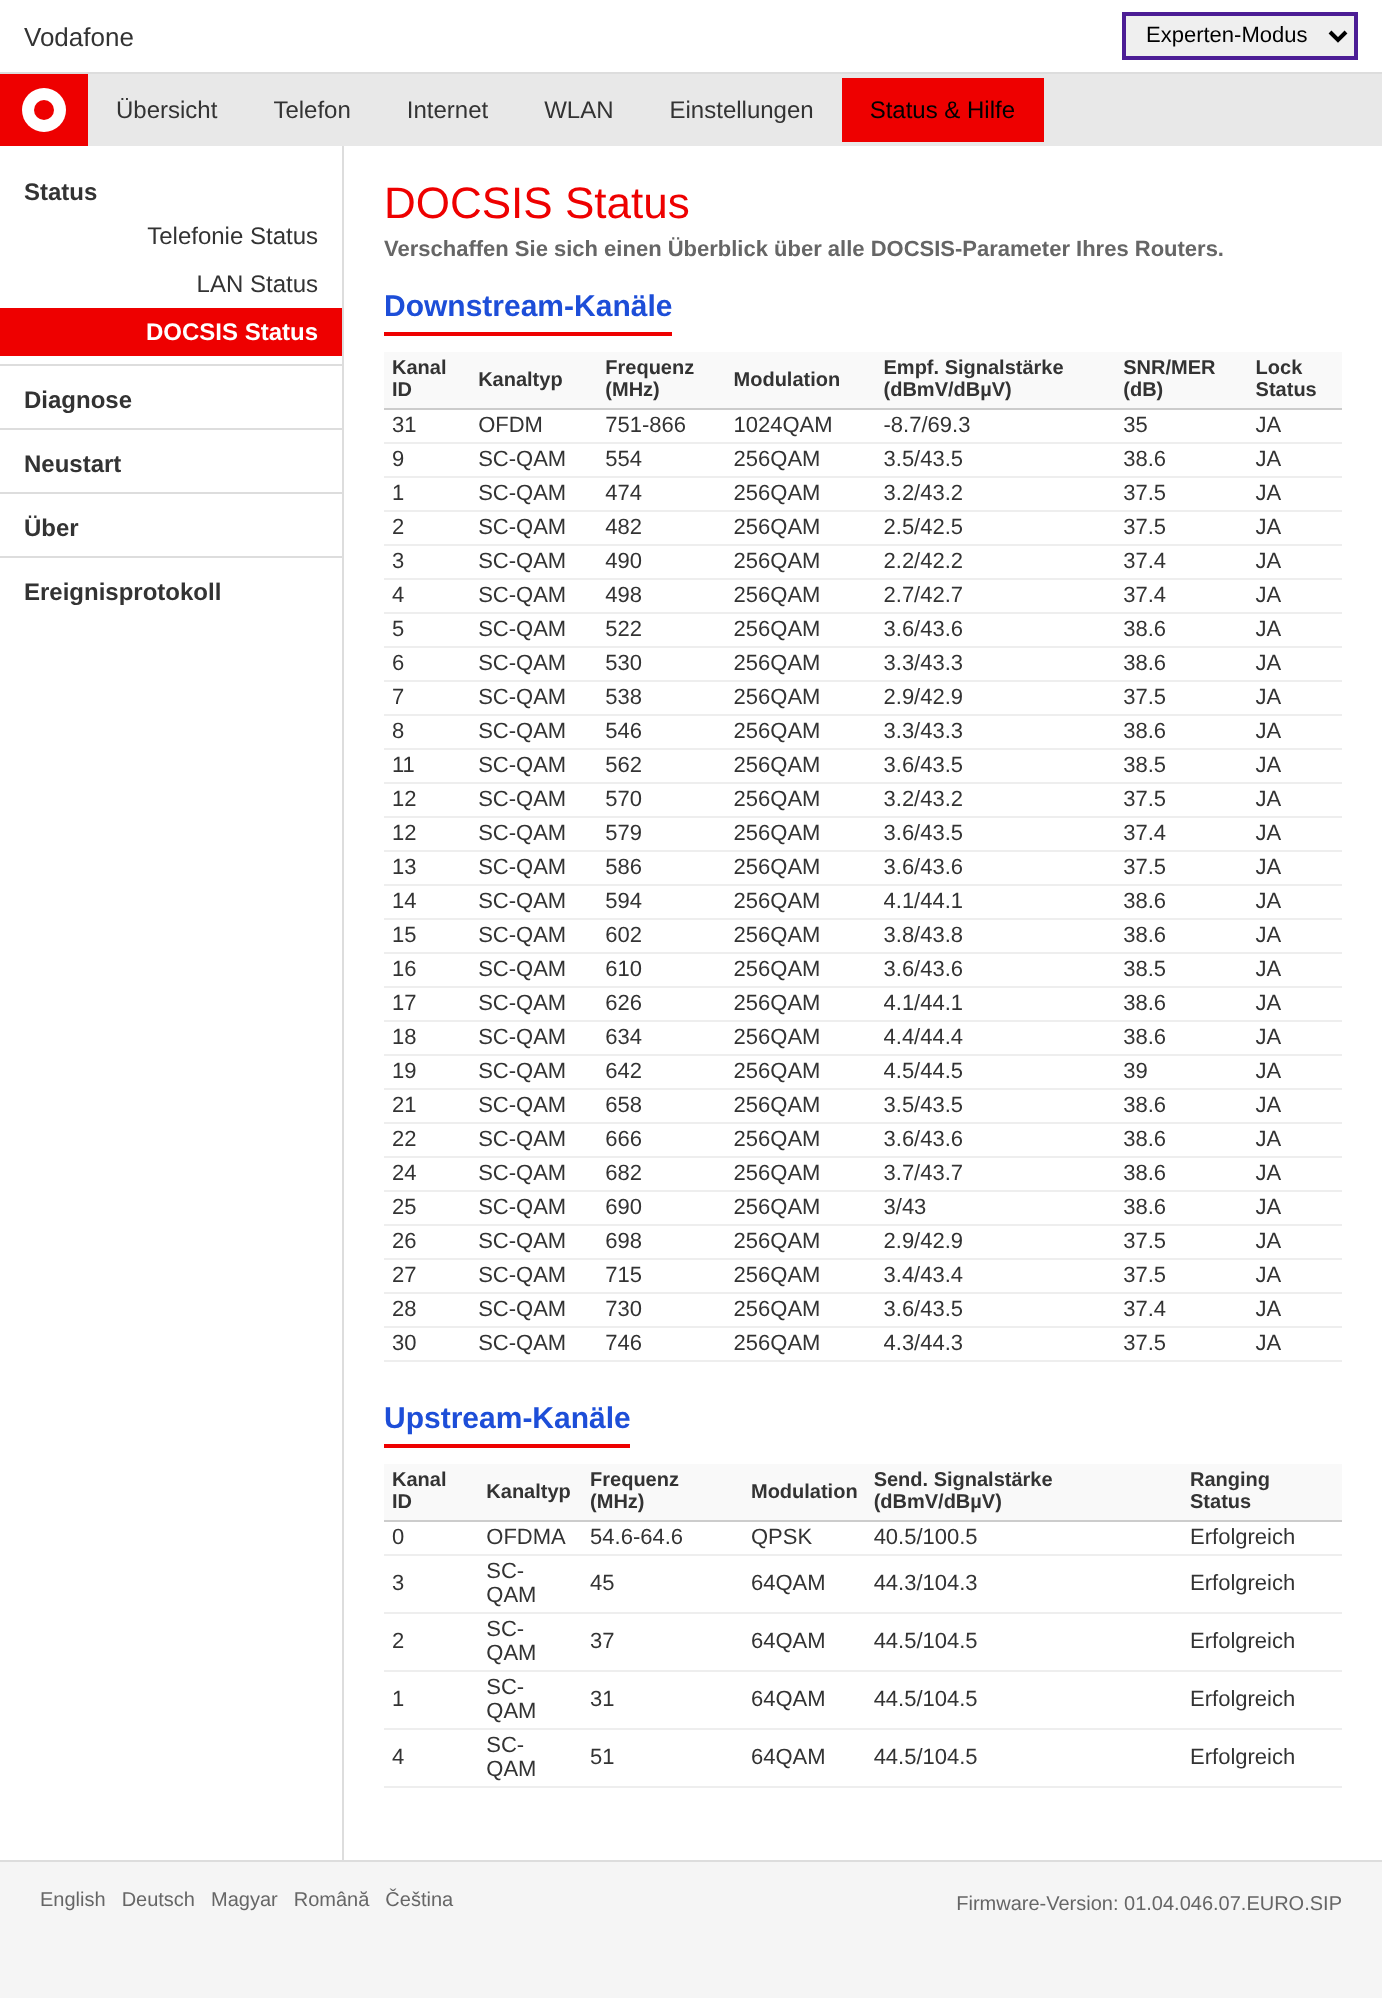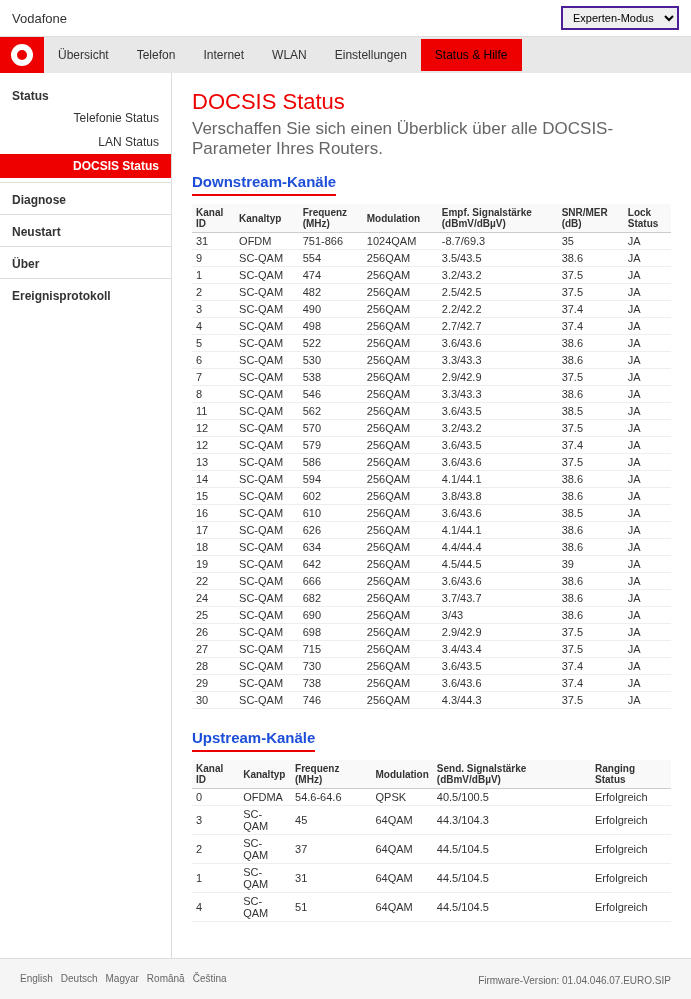--- a/index.html
+++ b/index.html
@@ -25,21 +25,21 @@
     
     .sidebar { width: 172px; min-width: 172px; background: #fff; border-right: 1px solid #ddd; padding: 10px 0; }
     .sidebar-group-title { font-size: 12px; font-weight: bold; color: #333; padding: 6px 12px 3px 12px; }
     .sidebar-item { font-size: 12px; color: #333; padding: 5px 12px 5px 18px; cursor: pointer; text-align: right; }
     .sidebar-item.active { background: #e00; color: #fff; font-weight: bold; }
     .sidebar-divider { height: 1px; background: #ddd; margin: 4px 0; }
 
     
     .main-content { flex: 1; padding: 16px 20px; background: #fff; }
     .page-title { font-size: 22px; color: #e00; font-weight: normal; margin-bottom: 4px; }
-    .page-subtitle { font-size: 17px; color: #666; margin-bottom: 14px; }
+    .page-subtitle { font-size: 11px; color: #666; margin-bottom: 14px; font-weight: bold; }
 
     
     .section-title { font-size: 15px; color: #1d4ed8; font-weight: bold; margin-bottom: 8px; padding-bottom: 4px; border-bottom: 2px solid #e00; display: inline-block; }
 
     
     .data-table { width: 100%; border-collapse: collapse; margin-bottom: 20px; font-size: 11px; }
     .data-table th { text-align: left; font-size: 10px; font-weight: bold; color: #333; border-bottom: 1px solid #ccc; padding: 3px 4px; background: #f9f9f9; }
     .data-table td { padding: 2px 4px; border-bottom: 1px solid #eee; color: #333; }
 
     
@@ -282,20 +282,29 @@
             <tr>
               <td>19</td>
               <td>SC-QAM</td>
               <td>642</td>
               <td>256QAM</td>
               <td>4.5/44.5</td>
               <td>39</td>
               <td>JA</td>
             </tr>
             <tr>
+              <td>21</td>
+              <td>SC-QAM</td>
+              <td>658</td>
+              <td>256QAM</td>
+              <td>3.5/43.5</td>
+              <td>38.6</td>
+              <td>JA</td>
+            </tr>
+            <tr>
               <td>22</td>
               <td>SC-QAM</td>
               <td>666</td>
               <td>256QAM</td>
               <td>3.6/43.6</td>
               <td>38.6</td>
               <td>JA</td>
             </tr>
             <tr>
               <td>24</td>
@@ -332,29 +341,20 @@
               <td>3.4/43.4</td>
               <td>37.5</td>
               <td>JA</td>
             </tr>
             <tr>
               <td>28</td>
               <td>SC-QAM</td>
               <td>730</td>
               <td>256QAM</td>
               <td>3.6/43.5</td>
-              <td>37.4</td>
-              <td>JA</td>
-            </tr>
-            <tr>
-              <td>29</td>
-              <td>SC-QAM</td>
-              <td>738</td>
-              <td>256QAM</td>
-              <td>3.6/43.6</td>
               <td>37.4</td>
               <td>JA</td>
             </tr>
             <tr>
               <td>30</td>
               <td>SC-QAM</td>
               <td>746</td>
               <td>256QAM</td>
               <td>4.3/44.3</td>
               <td>37.5</td>

